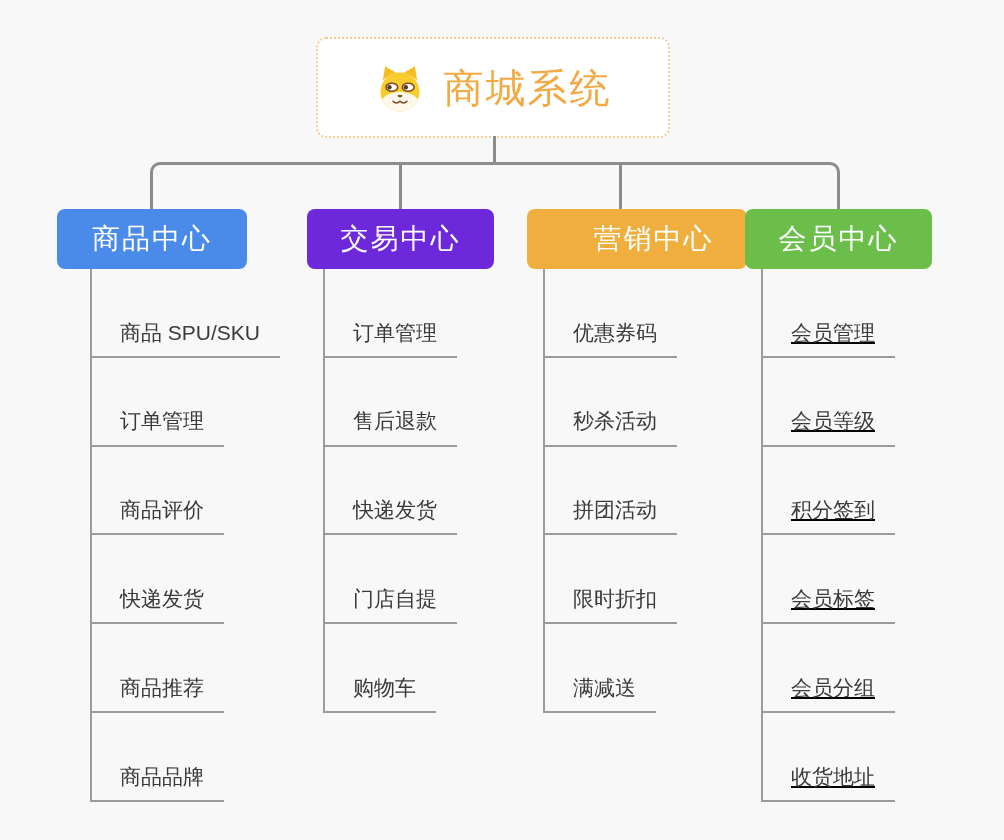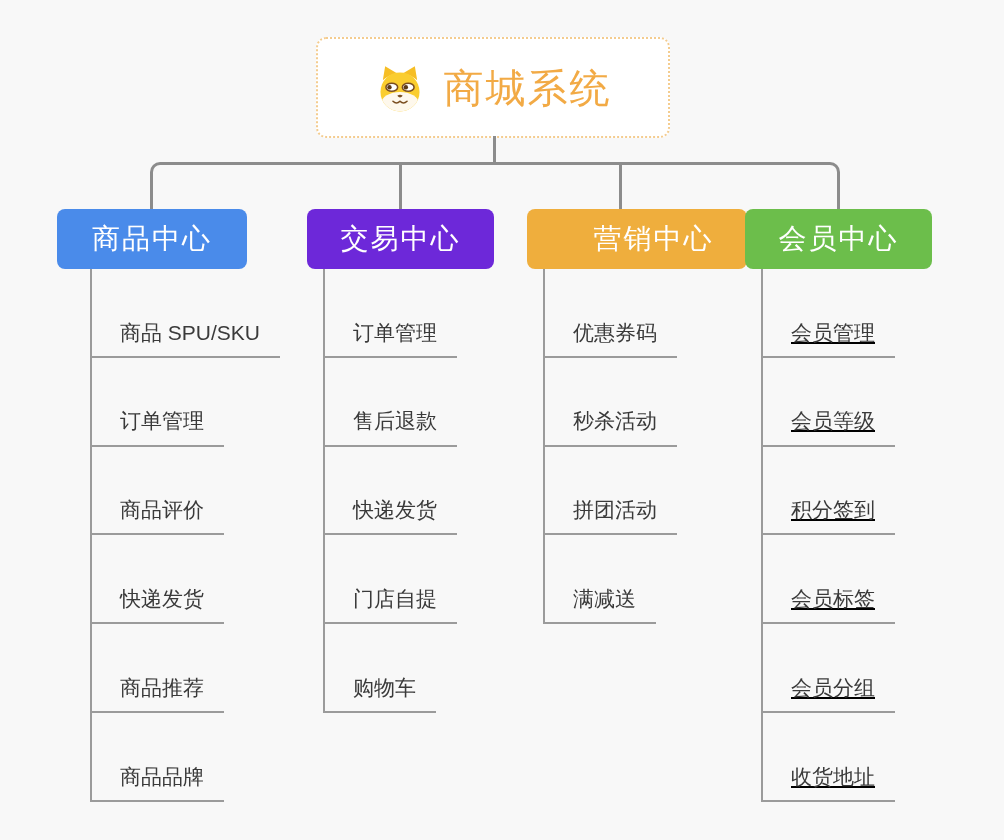--- a/index.html
+++ b/index.html
@@ -143,20 +143,23 @@
     <div class="leaf">
         <span class="leaf-label">优惠券码</span>
       </div>
     <div class="leaf">
         <span class="leaf-label">秒杀活动</span>
       </div>
     <div class="leaf">
         <span class="leaf-label">拼团活动</span>
       </div>
     <div class="leaf">
+        <span class="leaf-label">限时折扣</span>
+      </div>
+    <div class="leaf">
         <span class="leaf-label">满减送</span>
       </div>
   </div>
 
   <div class="items it3">
     <div class="leaf">
         <span class="leaf-label">会员管理</span>
       </div>
     <div class="leaf">
         <span class="leaf-label">会员等级</span>

